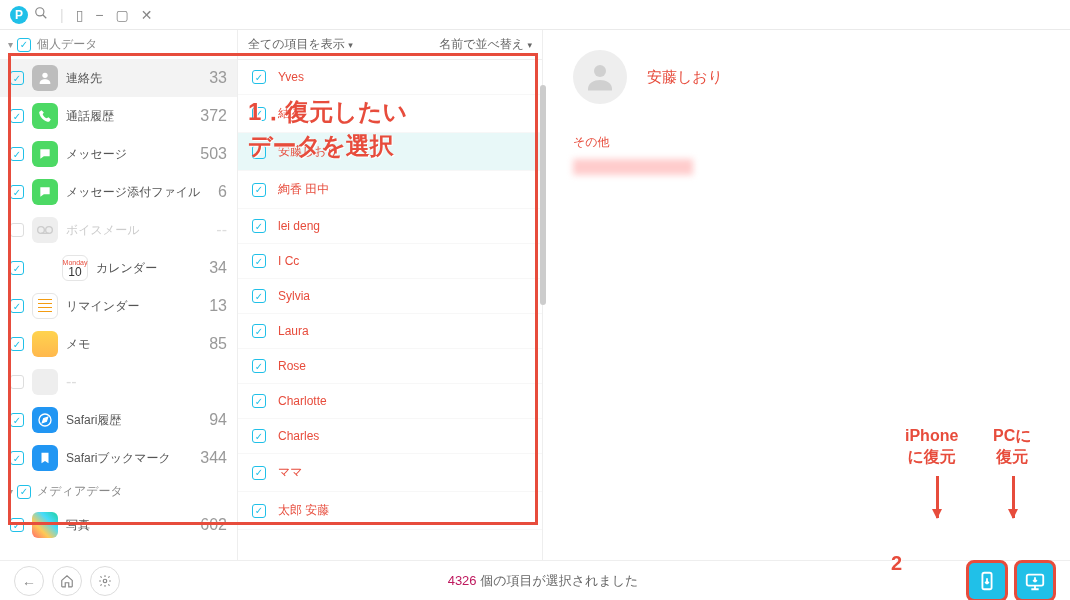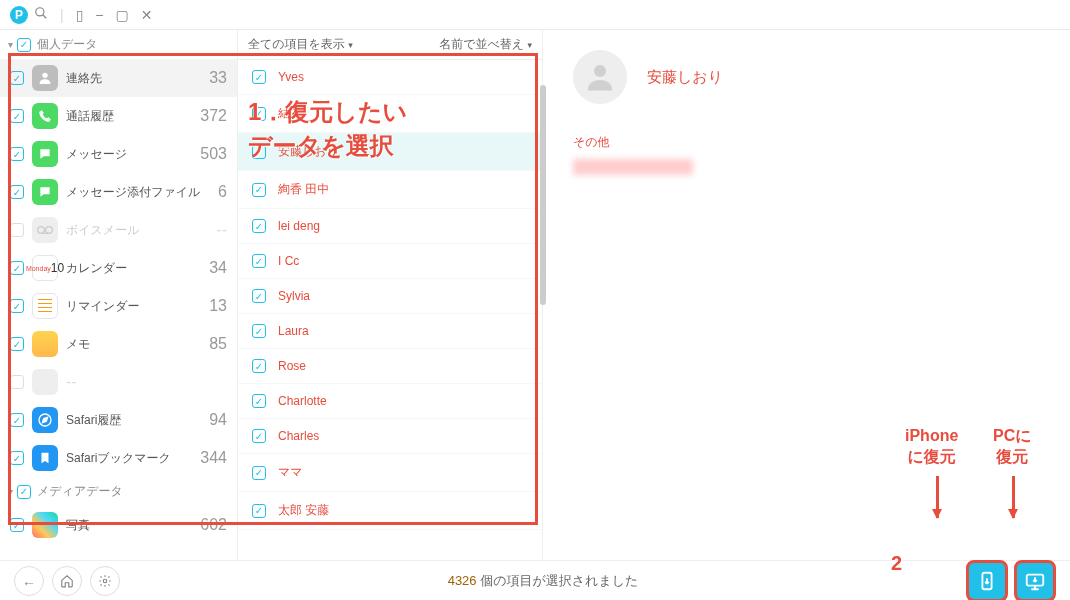--- a/index.html
+++ b/index.html
@@ -28,21 +28,21 @@
 .sidebar-item .label { flex: 1; }
 .sidebar-item .count { color: #999; font-size: 16px; }
 .sidebar-item.disabled .count { color: #ddd; }
 
 
 .icon-contacts { background: #bdbdbd; }
 .icon-calls { background: #4cd964; }
 .icon-messages { background: #4cd964; }
 .icon-attach { background: #4cd964; }
 .icon-voicemail { background: #eee; }
-.icon-calendar { background: #fff; border: 1px solid #e5e5e5; color: #e74c3c; font-size: 9px; flex-direction: row; }
+.icon-calendar { background: #fff; border: 1px solid #e5e5e5; color: #e74c3c; font-size: 9px; flex-direction: column; margin-left: 30px; }
 .icon-reminder { background: #fff; border: 1px solid #e5e5e5; }
 .icon-memo { background: linear-gradient(#ffd34e,#ffb84d); }
 .icon-memoattach { background: #eee; }
 .icon-safari-history { background: #2196f3; }
 .icon-safari-bookmark { background: #2196f3; }
 .icon-photos { background: linear-gradient(45deg,#ff6b6b,#feca57,#48dbfb,#1dd1a1); }
 
 
 .middle { width: 305px; border-right: 1px solid #eee; display: flex; flex-direction: column; }
 .middle-header { display: flex; padding: 6px 10px; font-size: 12px; color: #666; border-bottom: 1px solid #eee; }
@@ -62,21 +62,21 @@
 .detail-redacted { width: 120px; height: 16px; background: #ffcccc; filter: blur(3px); }
 
 
 .scrollbar-track { position: absolute; left: 540px; top: 55px; width: 6px; height: 220px; background: #ccc; border-radius: 3px; }
 
 
 .bottombar { position: absolute; bottom: 0; left: 0; right: 0; height: 40px; display: flex; align-items: center; padding: 0 14px; border-top: 1px solid #eee; background: #fff; }
 .bottom-buttons { display: flex; gap: 8px; }
 .circ-btn { width: 30px; height: 30px; border-radius: 50%; border: 1px solid #ddd; display: flex; align-items: center; justify-content: center; color: #888; cursor: pointer; background: #fff; font-size: 14px; }
 .status-text { flex: 1; text-align: center; font-size: 13px; color: #666; }
-.status-text .count-num { color: #a16207; }
+.status-text .count-num { color: #be185d; }
 
 .recover-buttons { display: flex; gap: 6px; }
 .recover-btn { width: 42px; height: 42px; border-radius: 8px; background: #20c0e8; display: flex; align-items: center; justify-content: center; cursor: pointer; border: 3px solid #e74c3c; }
 .recover-btn svg { width: 22px; height: 22px; }
 
 
 .annotation-box { position: absolute; border: 3px solid #e74c3c; pointer-events: none; }
 .annotation-text { position: absolute; color: #e74c3c; font-weight: bold; pointer-events: none; text-shadow: 1px 1px 0 #fff; }
 .annotation-arrow { position: absolute; width: 3px; background: #e74c3c; pointer-events: none; }
 .annotation-arrow::after { content: ''; position: absolute; bottom: -1px; left: -4px; border-left: 5.5px solid transparent; border-right: 5.5px solid transparent; border-top: 10px solid #e74c3c; }

